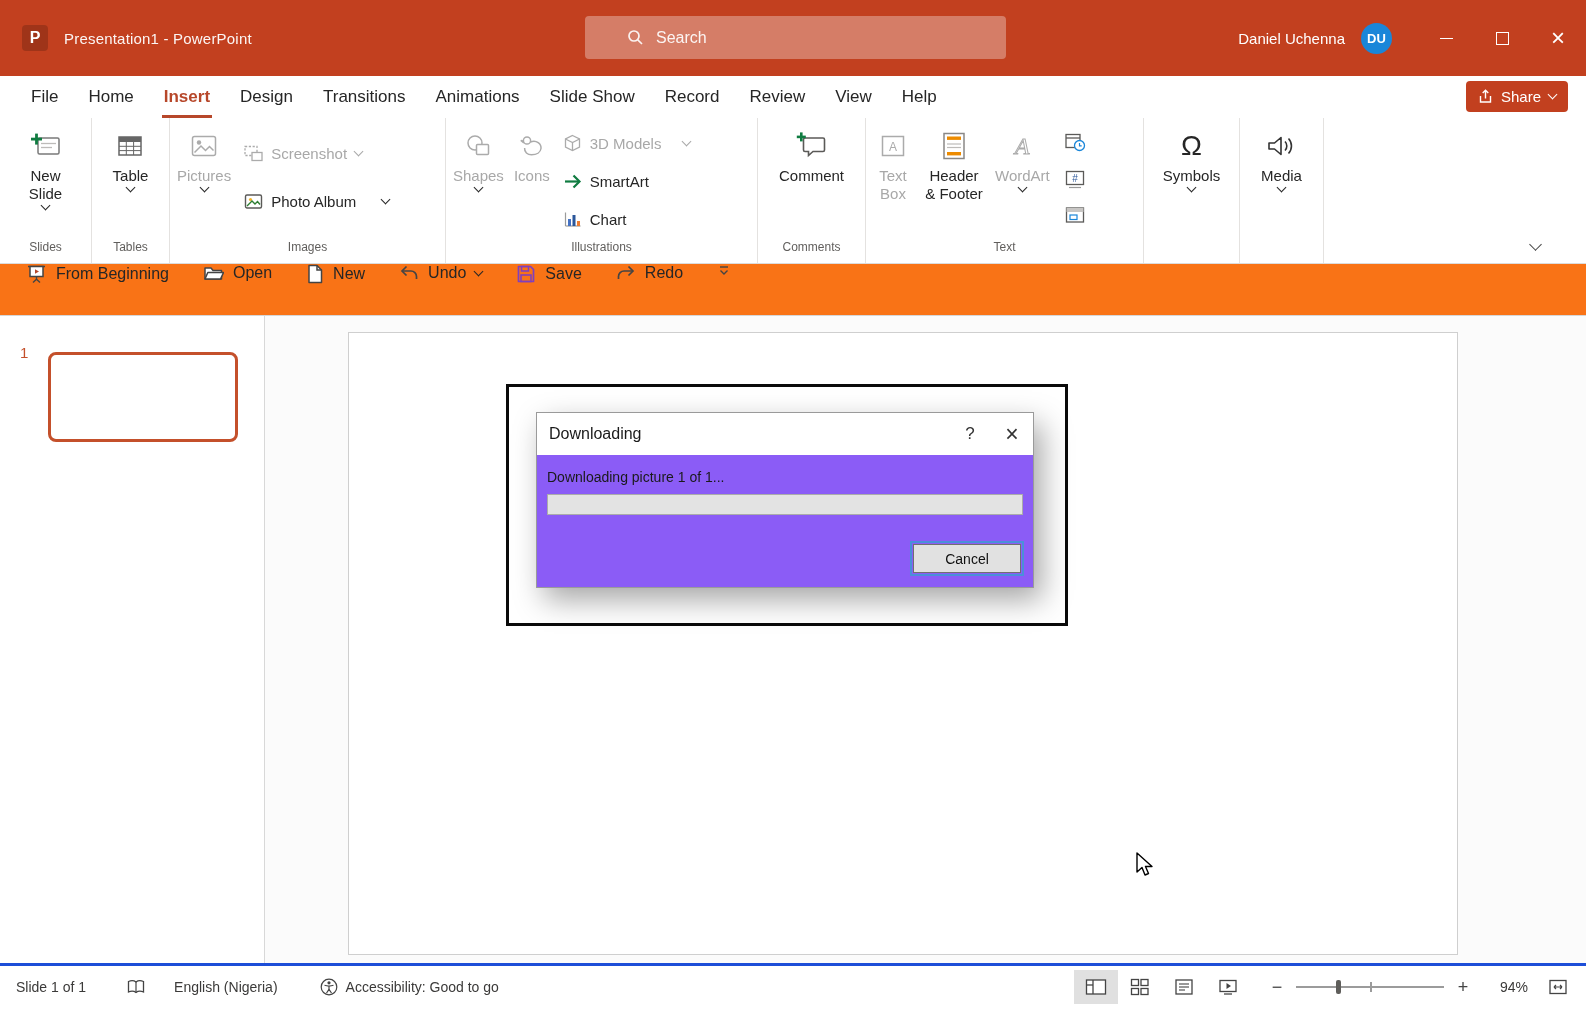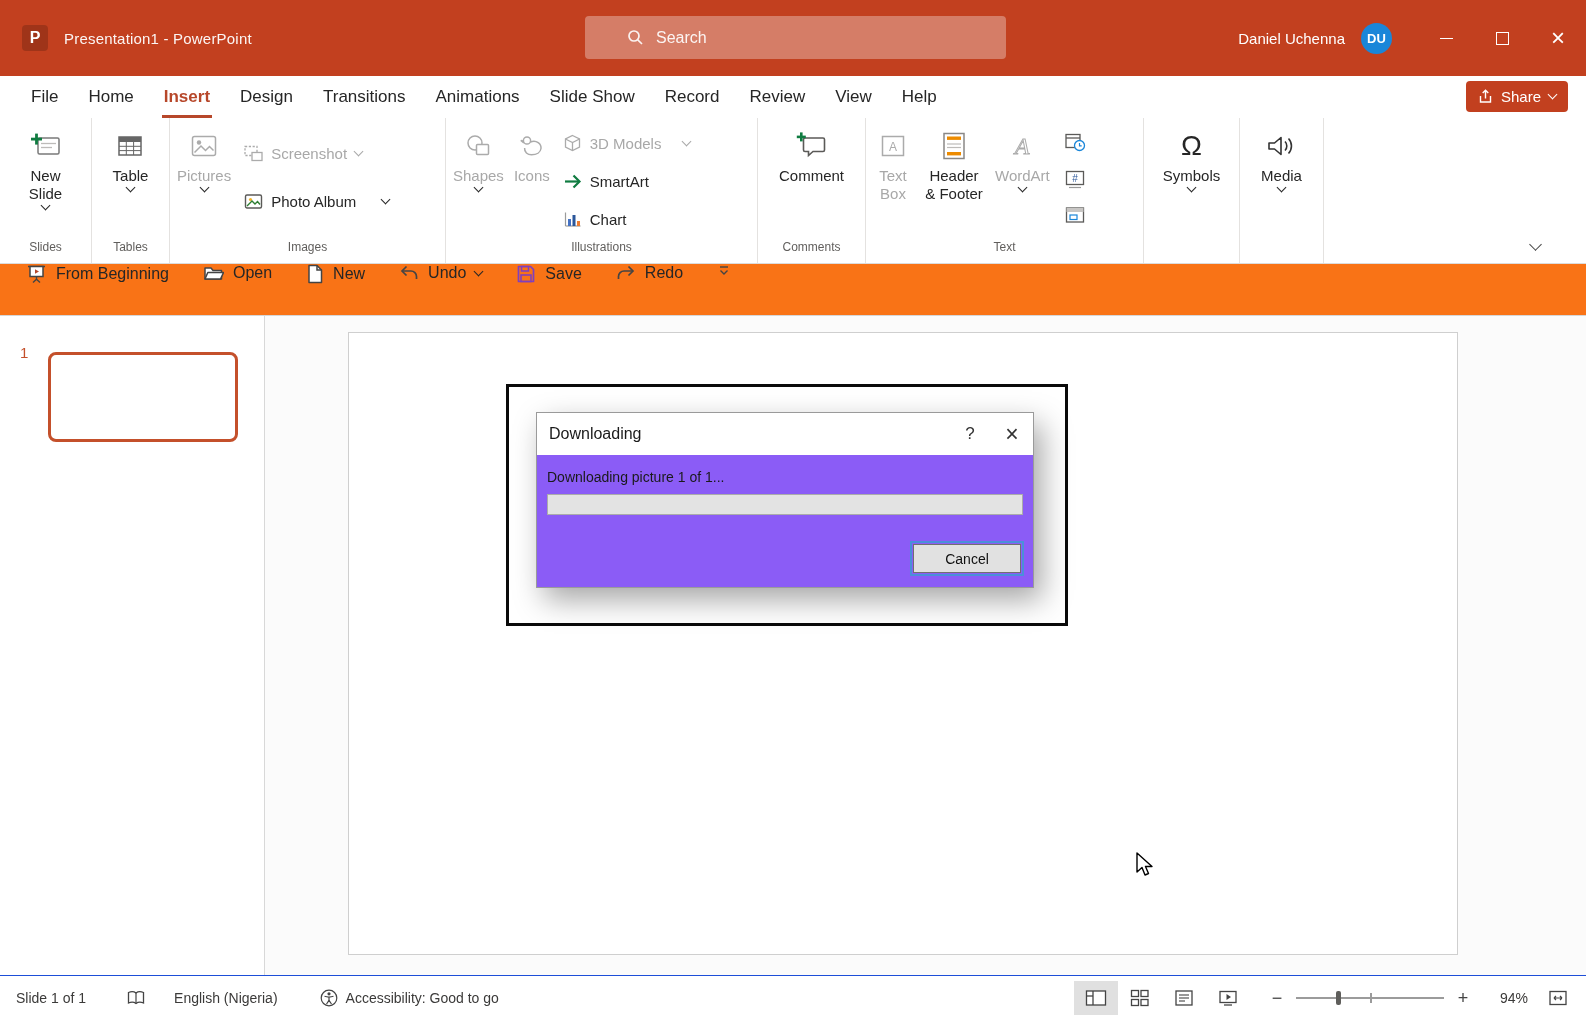--- a/index.html
+++ b/index.html
@@ -79,21 +79,21 @@
   .dlg-close{font-size:23px;}
   .dlg-body{position:absolute;top:42px;left:0;right:0;bottom:0;background:#8b5cf6;}
   .dlg-msg{margin:14px 10px 0;font-size:14px;color:#1A1A1A;}
   .dlg-progress{margin:9px 10px 0;height:19px;background:#E3E3E3;border:1px solid #ABABAB;position:relative;}
   .dlg-progress-fill{position:absolute;left:0;top:0;bottom:0;width:0;background:#06B025;}
   .dlg-cancel{position:absolute;right:12px;bottom:14px;width:106px;height:27px;background:#E1E1E1;border:1px solid #707070;
               outline:2px solid #4A90D9;outline-offset:1px;font-size:14px;color:#111;display:flex;align-items:center;justify-content:center;
               font-family:"Liberation Sans",sans-serif;cursor:default;}
 
   
-  .statusbar{position:absolute;left:0;right:0;bottom:0;height:45px;background:#fff;border-top:1px solid #1d4ed8;
+  .statusbar{position:absolute;left:0;right:0;bottom:12px;height:45px;background:#fff;border-top:3px solid #1d4ed8;
              display:flex;align-items:center;font-size:14px;color:#3B3A39;box-sizing:border-box;}
   .sb-item{display:flex;align-items:center;cursor:default;}
   .sb-right{margin-left:auto;display:flex;align-items:center;}
   .view-btn{width:44px;height:34px;display:flex;align-items:center;justify-content:center;cursor:default;}
   .view-btn.active{background:#E0E0E0;}
   .zoom-btn{width:26px;text-align:center;font-size:18px;color:#444;cursor:default;}
   .zoom-slider{width:148px;height:34px;position:relative;margin:0 6px;cursor:default;}
   .zoom-track{position:absolute;left:0;right:0;top:16px;height:2px;background:#9B9B9B;}
   .zoom-tick{position:absolute;left:50%;top:12px;width:1.5px;height:10px;background:#9B9B9B;}
   .zoom-thumb{position:absolute;left:27%;top:10px;width:5px;height:14px;background:#5F5E5B;border-radius:2px;}

